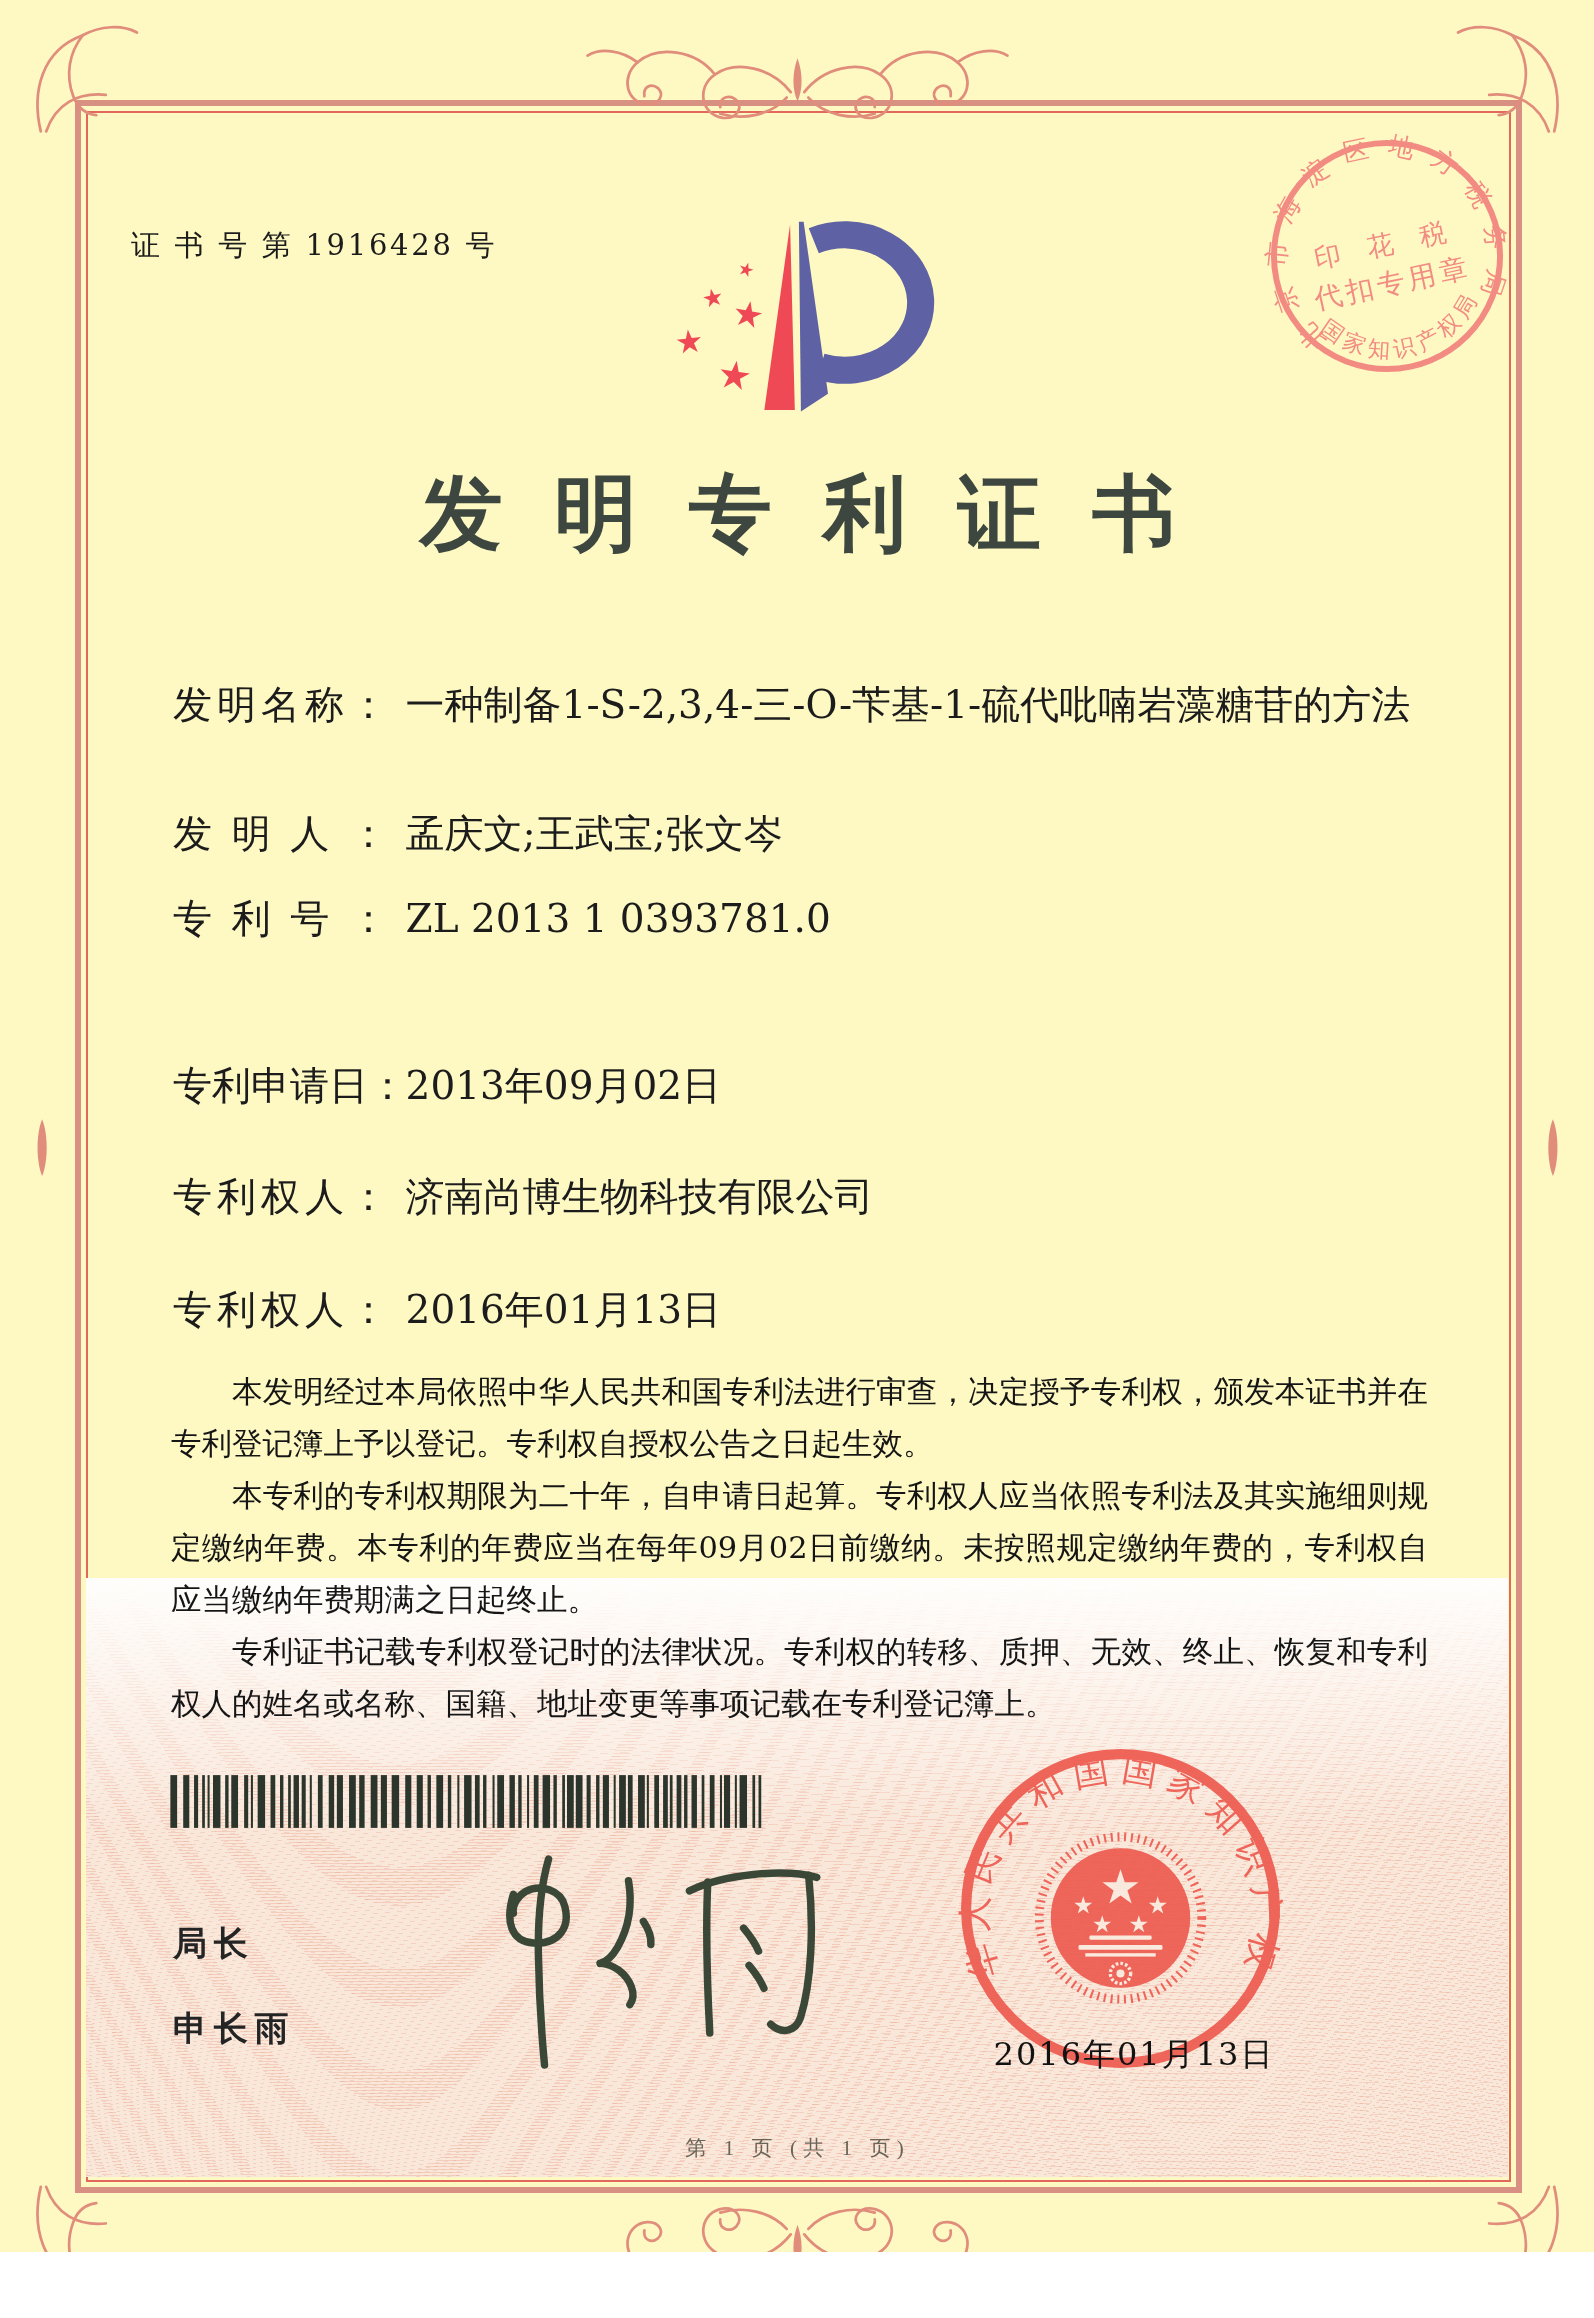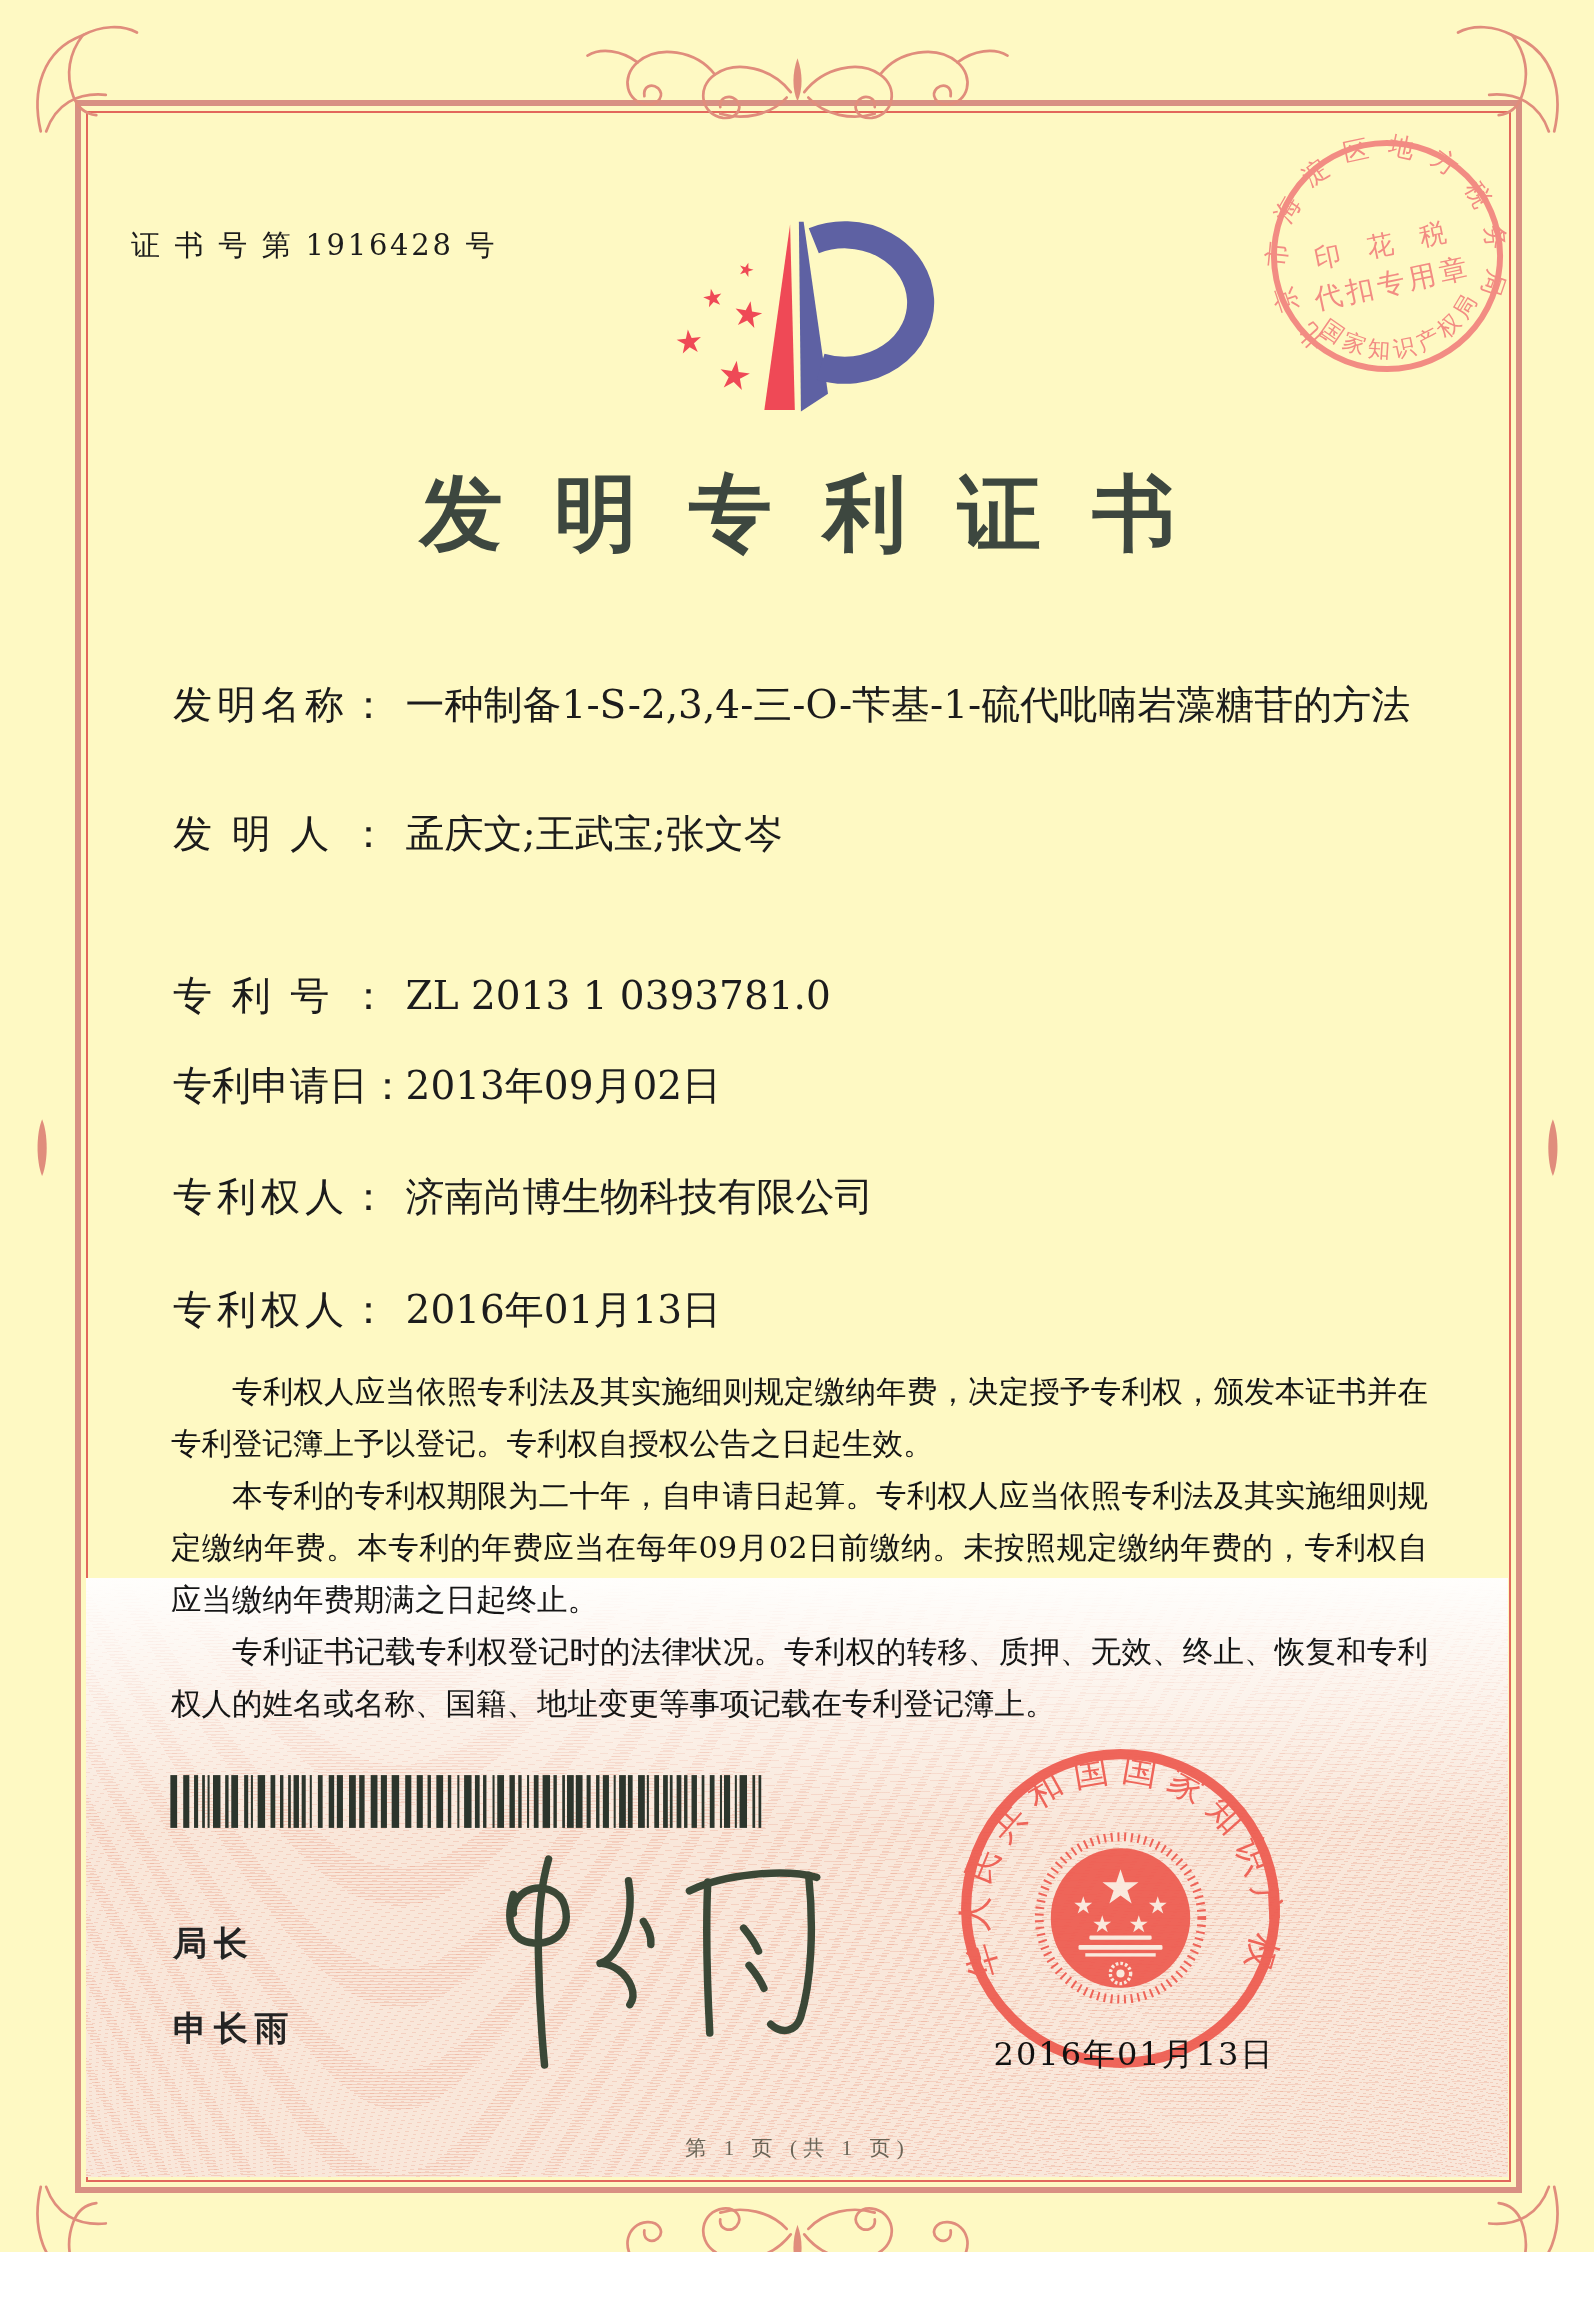--- a/index.html
+++ b/index.html
@@ -26,21 +26,21 @@
   .cert-no{position:absolute;left:131px;top:226px;font-size:29px;letter-spacing:2.7px;z-index:2;}
   .logo{position:absolute;left:643px;top:192px;z-index:2;}
   .tax-stamp{position:absolute;left:1254px;top:123px;z-index:7;opacity:.92;}
   .title{position:absolute;left:0;top:459px;width:100%;text-align:center;z-index:2;
          font-size:83px;font-weight:700;color:#3d473f;letter-spacing:.62em;text-indent:.62em;}
 
   
   .field{position:absolute;left:173px;font-size:39px;line-height:1.25;white-space:nowrap;z-index:2;}
   .field-label{display:inline-block;width:215px;text-align:justify;text-align-last:justify;}
   .field-value{margin-left:17.6px;}
-  .f1{top:681px;} .f2{top:810px;} .f3{top:972px;} .f4{top:1062px;} .f5{top:1173px;} .f6{top:1286px;}
+  .f1{top:681px;} .f2{top:810px;} .f3{top:895px;} .f4{top:1062px;} .f5{top:1173px;} .f6{top:1286px;}
 
   
   .body-text{position:absolute;left:171px;top:1366px;width:1257px;z-index:2;}
   .body-text p{margin:0;font-size:30.5px;line-height:52px;text-align:justify;text-indent:2em;color:#151515;}
 
   
   .barcode{position:absolute;left:169px;top:1775px;z-index:3;}
   .director{position:absolute;left:173px;top:1921px;z-index:3;
             font-family:"DejaVu Sans","Liberation Sans",sans-serif;font-weight:600;color:#242424;}
   .director .line{font-size:34px;letter-spacing:6.8px;}
@@ -142,21 +142,21 @@
     <span class="field-label">专利申请日：</span><span class="field-value">2013年09月02日</span>
   </div>
   <div class="field f5">
     <span class="field-label">专利权人：</span><span class="field-value">济南尚博生物科技有限公司</span>
   </div>
   <div class="field f6">
     <span class="field-label">专利权人：</span><span class="field-value">2016年01月13日</span>
   </div>
 
   <div class="body-text">
-    <p>专利权人应当依照专利法及其实施细则规定缴纳年费，决定授予专利权，颁发本证书并在专利登记簿上予以登记。专利权自授权公告之日起生效。</p>
+    <p>本发明经过本局依照中华人民共和国专利法进行审查，决定授予专利权，颁发本证书并在专利登记簿上予以登记。专利权自授权公告之日起生效。</p>
     <p>本专利的专利权期限为二十年，自申请日起算。专利权人应当依照专利法及其实施细则规定缴纳年费。本专利的年费应当在每年09月02日前缴纳。未按照规定缴纳年费的，专利权自应当缴纳年费期满之日起终止。</p>
     <p>专利证书记载专利权登记时的法律状况。专利权的转移、质押、无效、终止、恢复和专利权人的姓名或名称、国籍、地址变更等事项记载在专利登记簿上。</p>
   </div>
 
   <div class="barcode">
     <svg id="barcode-svg" width="599" height="53" viewBox="0 0 885 78">
         <rect x="2" y="0" width="10" height="78" fill="#2c352c"></rect>
         <rect x="21" y="0" width="9" height="78" fill="#2c352c"></rect>
         <rect x="37" y="0" width="6" height="78" fill="#2c352c"></rect>
         <rect x="49" y="0" width="4" height="78" fill="#2c352c"></rect>

